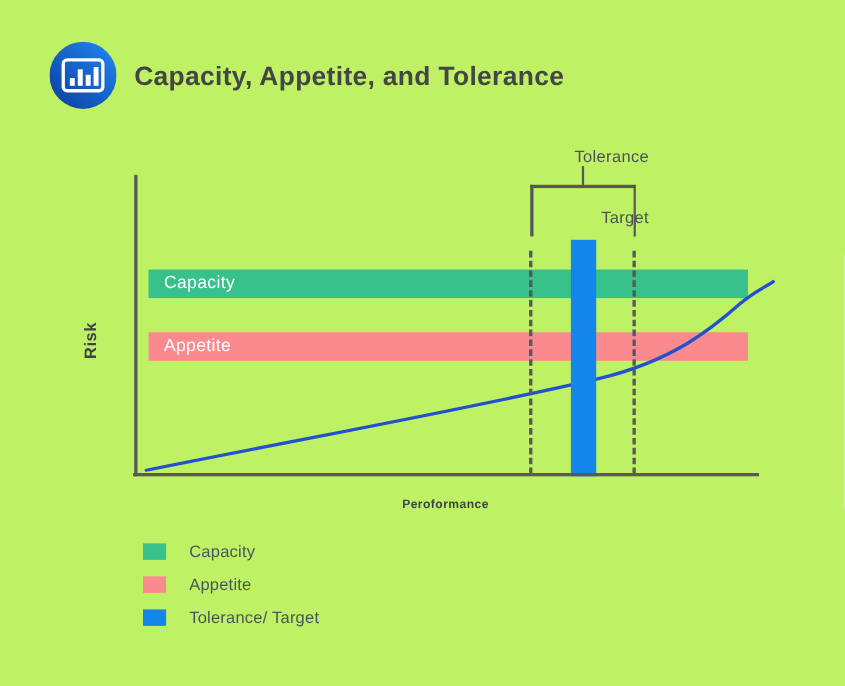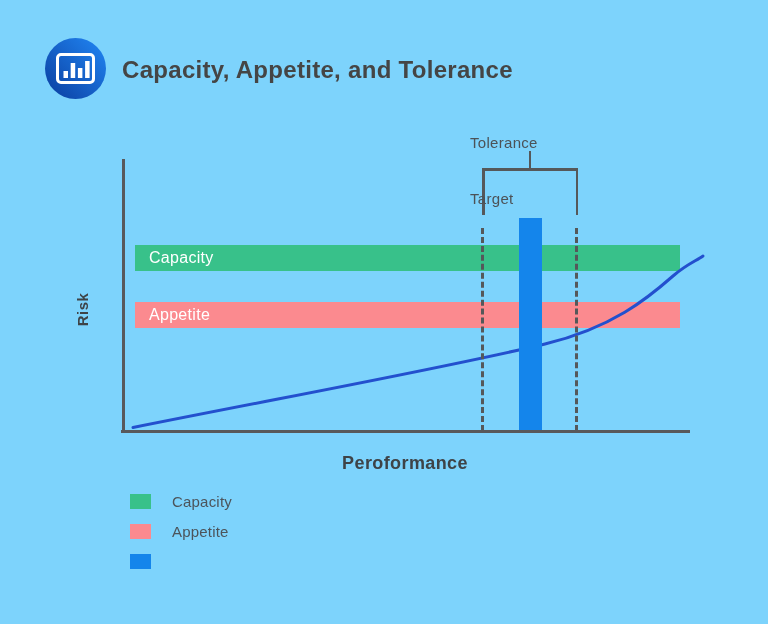--- a/index.html
+++ b/index.html
@@ -1,38 +1,38 @@
 <!DOCTYPE html>
 <html><head>
 <meta charset="utf-8">
 <style>
   html,body{margin:0;padding:0;background:#fff;}
   #canvas{
-    position:relative;width:768px;height:624px;background:#7dd3fc;
+    position:relative;width:768px;height:624px;background:#bef264;
     font-family:"Liberation Sans","DejaVu Sans",sans-serif;overflow:hidden;
   }
   .abs{position:absolute;}
 
   
   .logo{left:45px;top:38px;width:61px;height:61px;}
   .title{
     left:122px;top:56px;font-size:24px;font-weight:700;color:#454545;
     letter-spacing:0.3px;white-space:nowrap;
   }
 
   
   .y-axis{left:122px;top:159px;width:3px;height:274px;background:#58595b;}
   .x-axis{left:121px;top:430px;width:569px;height:3px;background:#58595b;}
   .risk-label{
     left:66px;top:301px;font-size:15px;font-weight:700;color:#3e4347;
     transform:rotate(-90deg);letter-spacing:0.5px;
   }
   .perf-label{
     left:305px;top:453px;width:200px;text-align:center;
-    font-size:18px;font-weight:700;color:#3e4347;letter-spacing:0.4px;
+    font-size:11px;font-weight:700;color:#3e4347;letter-spacing:0.4px;
   }
 
   
   .band{
     left:135px;width:545px;height:26px;box-sizing:border-box;
     color:#ffffff;font-size:16px;line-height:26px;padding-left:14px;
     font-weight:500;letter-spacing:0.3px;
   }
   .band-capacity{top:245px;background:#38c18a;}
   .band-appetite{top:302px;background:#fb8a8f;}
@@ -46,21 +46,21 @@
   .dash-right{left:575px;}
 
   
   .bracket-h{left:482px;top:168px;width:96px;height:2.5px;background:#55585a;}
   .bracket-arm{top:168px;width:2.5px;height:47px;background:#55585a;}
   .bracket-arm-l{left:482px;}
   .bracket-arm-r{left:575.5px;}
   .bracket-stem{left:528.5px;top:151px;width:2.5px;height:18px;background:#55585a;}
 
   .anno{
-    width:120px;text-align:left;font-size:15px;color:#4c5257;letter-spacing:0.3px;
+    width:120px;text-align:right;font-size:15px;color:#4c5257;letter-spacing:0.3px;
   }
   .anno-tolerance{left:470px;top:134px;}
   .anno-target{left:470px;top:190px;}
 
   
   .curve-svg{left:0;top:0;width:768px;height:624px;pointer-events:none;}
 
   
   .legend{left:130px;top:493px;display:flex;flex-direction:column;gap:13px;}
   .legend-row{display:flex;align-items:center;height:17px;}
@@ -129,16 +129,17 @@
     <div class="legend-row">
       <span class="swatch swatch-capacity"></span>
       <span class="legend-text">Capacity</span>
     </div>
     <div class="legend-row">
       <span class="swatch swatch-appetite"></span>
       <span class="legend-text">Appetite</span>
     </div>
     <div class="legend-row">
       <span class="swatch swatch-tolerance"></span>
+      <span class="legend-text">Tolerance/ Target</span>
     </div>
   </div>
 
 </div>
 
 </body></html>

